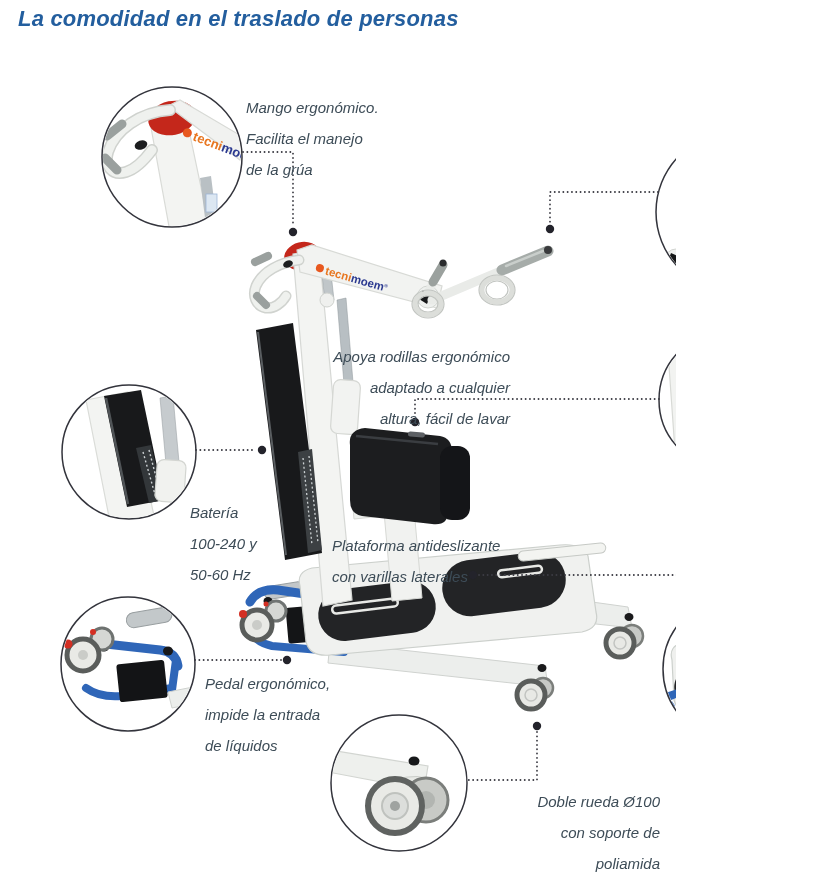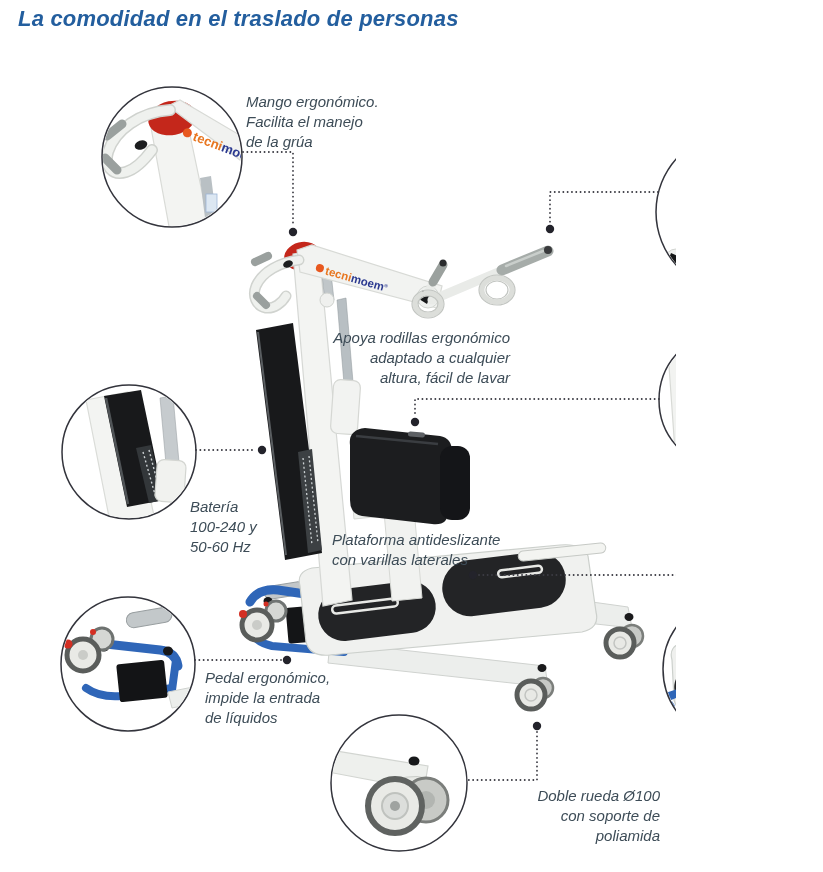--- a/index.html
+++ b/index.html
@@ -5,26 +5,26 @@
   html,body{margin:0;padding:0;background:#ffffff;}
   #canvas{
     position:relative;width:676px;height:872px;background:#ffffff;overflow:hidden;
     font-family:"Liberation Sans",sans-serif;
   }
   #page-title{
     position:absolute;left:18px;top:6px;width:480px;
     font-size:22px;font-weight:700;font-style:italic;color:#235e9e;letter-spacing:0.2px;
   }
   .callout-text{
-    position:absolute;font-style:italic;font-weight:500;font-size:15px;line-height:20px;
+    position:absolute;font-style:italic;font-weight:500;font-size:15px;line-height:31px;
     color:#3d4c57;white-space:pre-line;
   }
   #text-mango{left:246px;top:92px;width:150px;}
   #text-agarre{left:549px;top:148px;width:120px;}
-  #text-rodillas{right:166px;top:328px;width:250px;text-align:right;}
+  #text-rodillas{right:166px;top:341px;width:250px;text-align:right;}
   #text-bateria{left:190px;top:461px;width:130px;margin-top:36px;}
   #text-plataforma{right:94px;top:530px;width:250px;}
   #text-pedal{left:205px;top:668px;width:180px;}
   #text-rueda{left:480px;top:786px;width:180px;text-align:right;}
   svg{position:absolute;left:0;top:0;}
   .detail-circle{fill:#ffffff;stroke:#33343c;stroke-width:1.5px;}
   .dotline{fill:none;stroke:#3c3c44;stroke-width:1.8;stroke-linecap:round;stroke-dasharray:0.1 4.2;}
   .enddot{fill:#23232b;}
   .logo-tecni{fill:#e87722;font-weight:700;}
   .logo-moem{fill:#2b3990;font-weight:700;}

